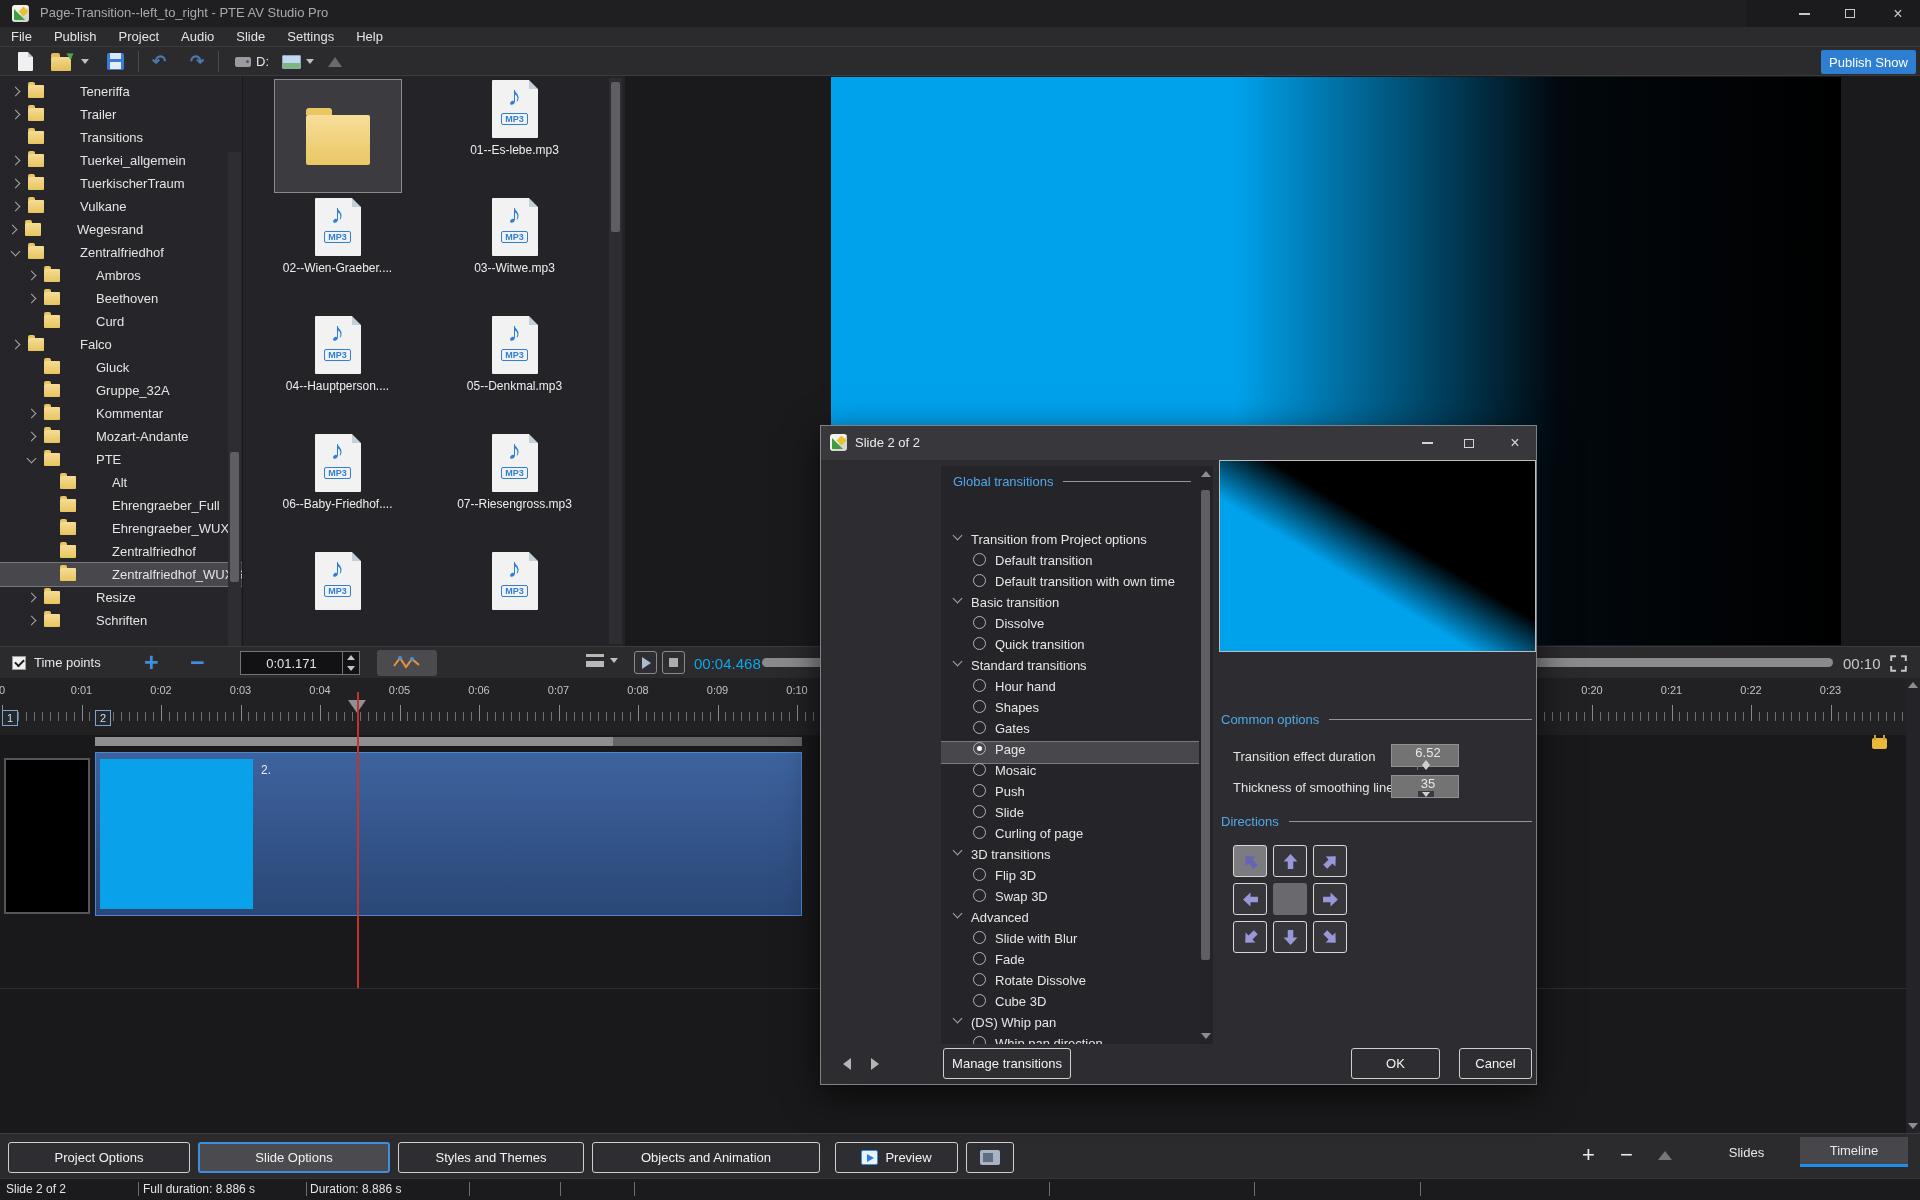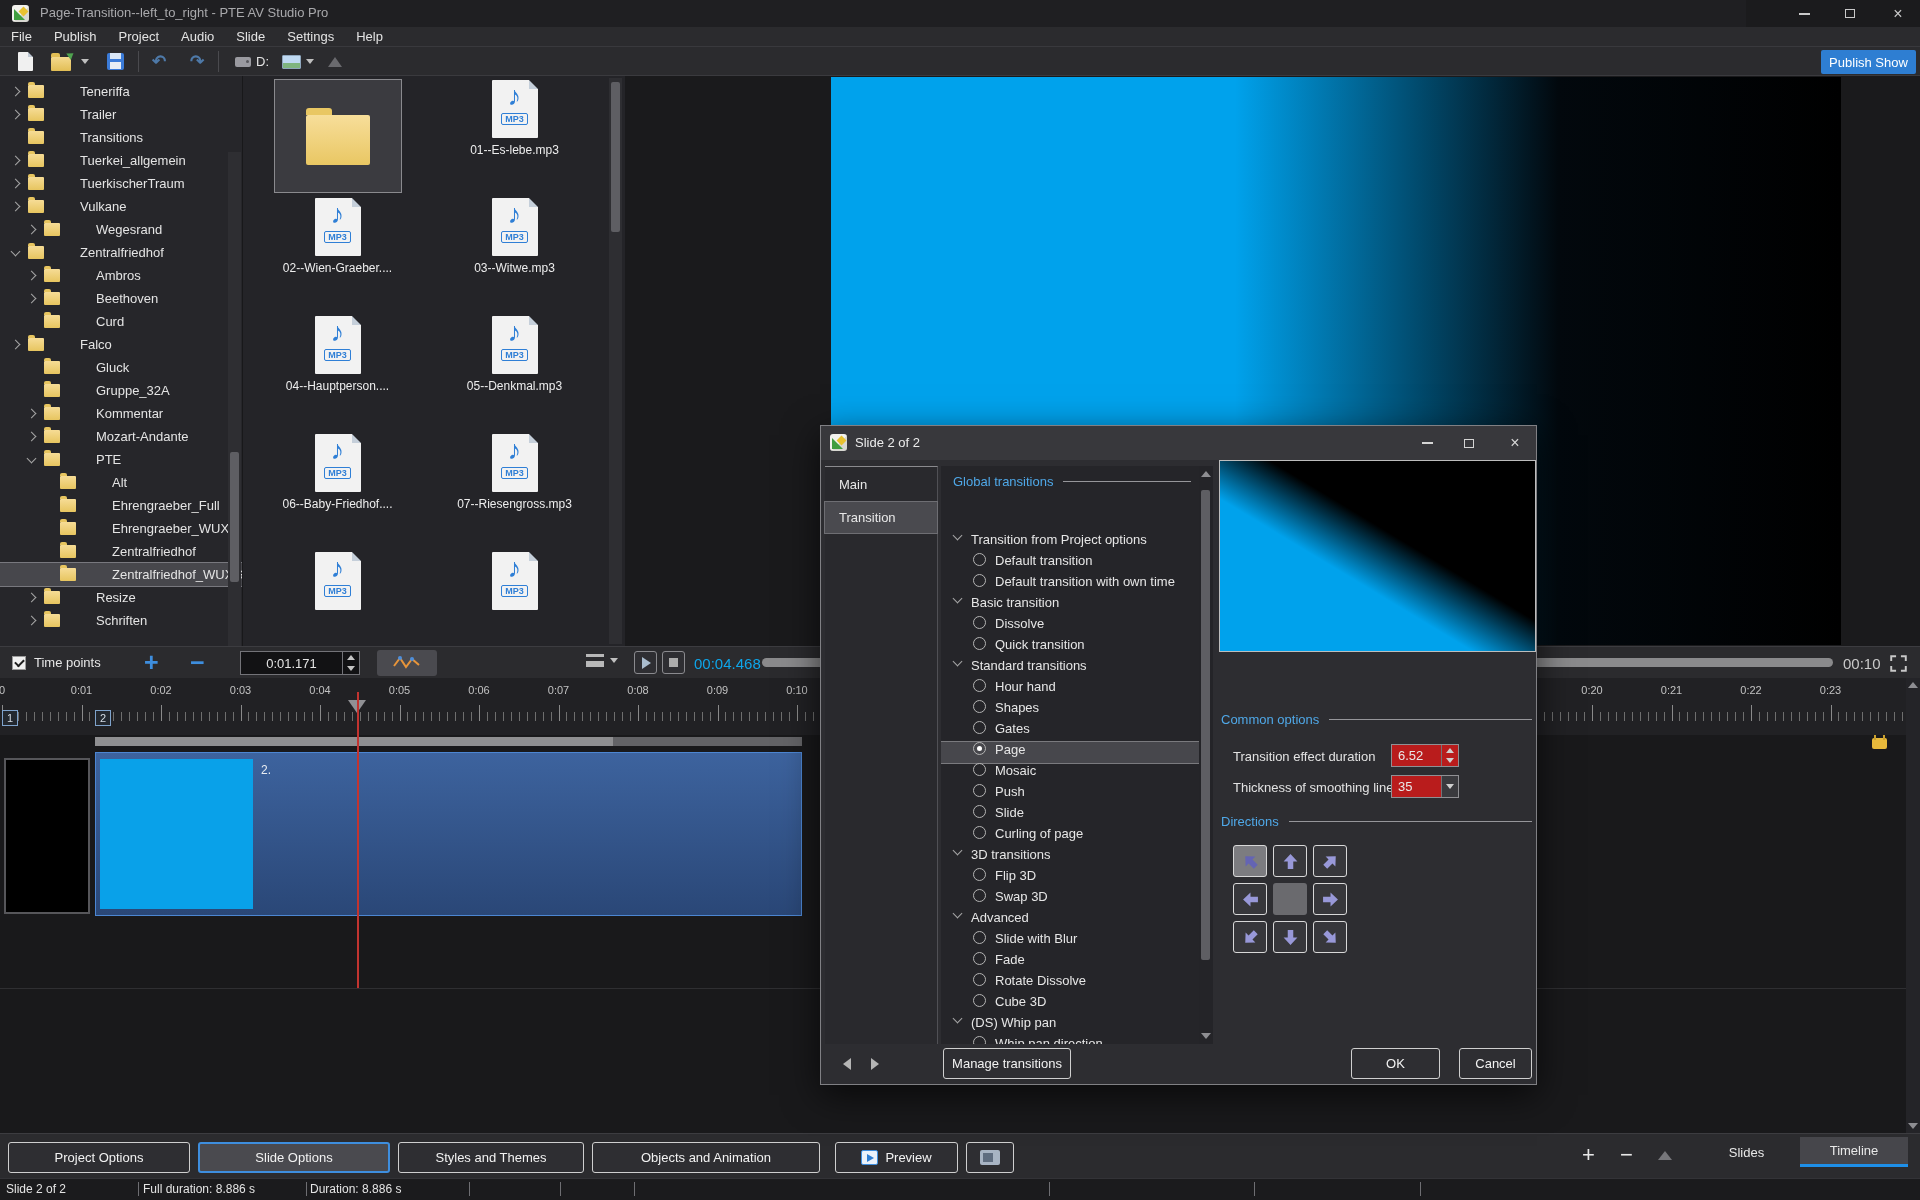--- a/index.html
+++ b/index.html
@@ -158,21 +158,21 @@
   .radio { width:13px; height:13px; border:1.6px solid #B4B4B4; border-radius:50%; margin:0 9px 0 32px; flex:none; position:relative; }
   .titem.sel { background:#47474C; outline:1px solid #7A7A7E; }
   .titem.sel .radio:after { content:''; position:absolute; left:3px; top:3px; width:5px; height:5px; background:#FFF; border-radius:50%; }
   #list-scroll { position:absolute; left:378px; top:40px; width:14px; height:578px; background:#242428; }
   #dlg-right { position:absolute; left:392px; top:34px; width:324px; height:584px; }
   #dlg-thumb { position:absolute; left:6px; top:0; width:317px; height:192px; border:1px solid #BDBDBD;
      background:linear-gradient(to bottom left, #000 42%, #00A2EC 60%); }
   .dhead { position:absolute; display:flex; align-items:center; color:#4FA8E8; width:311px; }
   .dhead .line { flex:1; height:1px; background:#96969A; margin-left:10px; }
   .dlabel { position:absolute; color:#E2E2E2; }
-  .dinput { position:absolute; width:68px; height:23px; background:#b91c1c; border:1px solid #909094; display:flex; align-items:center; }
+  .dinput { position:absolute; width:68px; height:23px; background:#737373; border:1px solid #909094; display:flex; align-items:center;flex-direction:column; }
   .dinput .val { flex:1; padding-left:6px; color:#E8E8E8; }
   #dir-grid { position:absolute; left:20px; top:385px; display:grid; grid-template-columns:repeat(3,34px); grid-auto-rows:32px; gap:6px; }
   .dirbtn { border:1px solid #D8D8D8; border-radius:3px; background:#37373B; display:flex; align-items:center; justify-content:center; }
   .dirbtn.selected { background:#7C7C80; }
   .dirbtn.centercell { background:#6A6A6E; border:none; }
   #dlg-footer { position:absolute; left:0; top:615px; width:717px; height:45px; }
   .navtri-l { position:absolute; top:17px; width:0; height:0; border-top:6px solid transparent; border-bottom:6px solid transparent; border-right:8px solid #B5B5B5; }
   .navtri-r { position:absolute; top:17px; width:0; height:0; border-top:6px solid transparent; border-bottom:6px solid transparent; border-left:8px solid #B5B5B5; }
   .wbtn { position:absolute; top:7px; height:31px; background:#2E2E32; border:1px solid #CFCFCF; border-radius:3px; color:#F2F2F2; display:flex; align-items:center; justify-content:center; font-size:13px; }
 </style>
@@ -265,21 +265,21 @@
       <div class="trow" style="padding-left: 12px;">
         <div class="chev col"></div>
         <div class="sfold"></div>
         <div class="tlabel">TuerkischerTraum</div>
       </div>
       <div class="trow" style="padding-left: 12px;">
         <div class="chev col"></div>
         <div class="sfold"></div>
         <div class="tlabel">Vulkane</div>
       </div>
-      <div class="trow" style="padding-left: 28px;">
+      <div class="trow" style="padding-left: 9px;">
         <div class="chev col"></div>
         <div class="sfold"></div>
         <div class="tlabel">Wegesrand</div>
       </div>
       <div class="trow" style="padding-left: 12px;">
         <div class="chev exp"></div>
         <div class="sfold"></div>
         <div class="tlabel">Zentralfriedhof</div>
       </div>
       <div class="trow" style="padding-left: 28px;">
@@ -835,24 +835,20 @@
         <span class="glyph-min" style="background:#D5D5D5"></span>
       </div>
     <div class="dwinbtn" style="left:632px">
         <span class="glyph-max" style="border-color:#D5D5D5"></span>
       </div>
     <div class="dwinbtn" style="left:678px">
         <span class="glyph-close">×</span>
       </div>
   </div>
 
-  <div id="dlg-tabs">
-      <div class="dtab">Main</div>
-      <div class="dtab active">Transition</div>
-    </div>
 
   <div id="dlg-list">
     <div class="lhead">
       <span>Global transitions</span>
         <span class="line"></span>
     </div>
     <div></div>
   <div class="titem" style="top: 66px;">
         <div class="chev exp"></div>
         <span>Transition from Project options</span>

